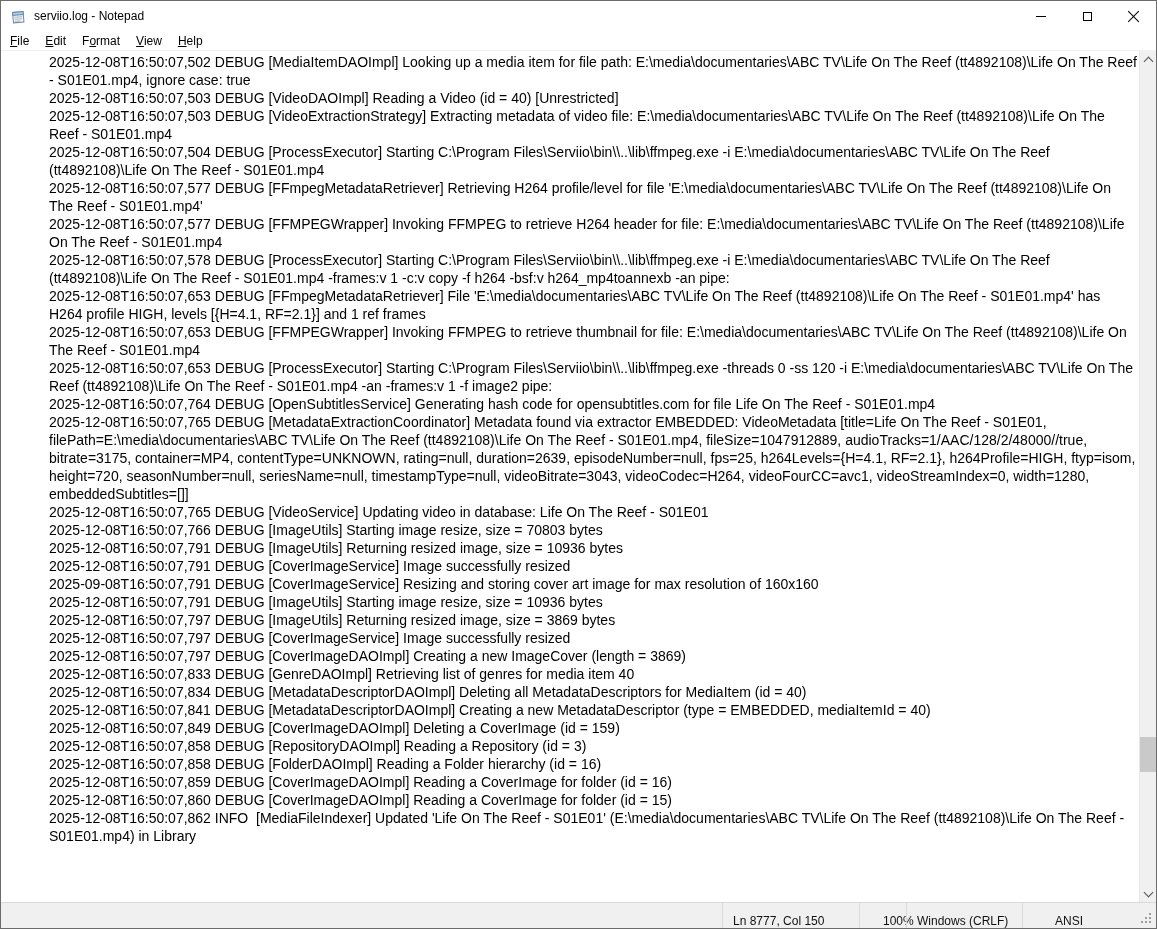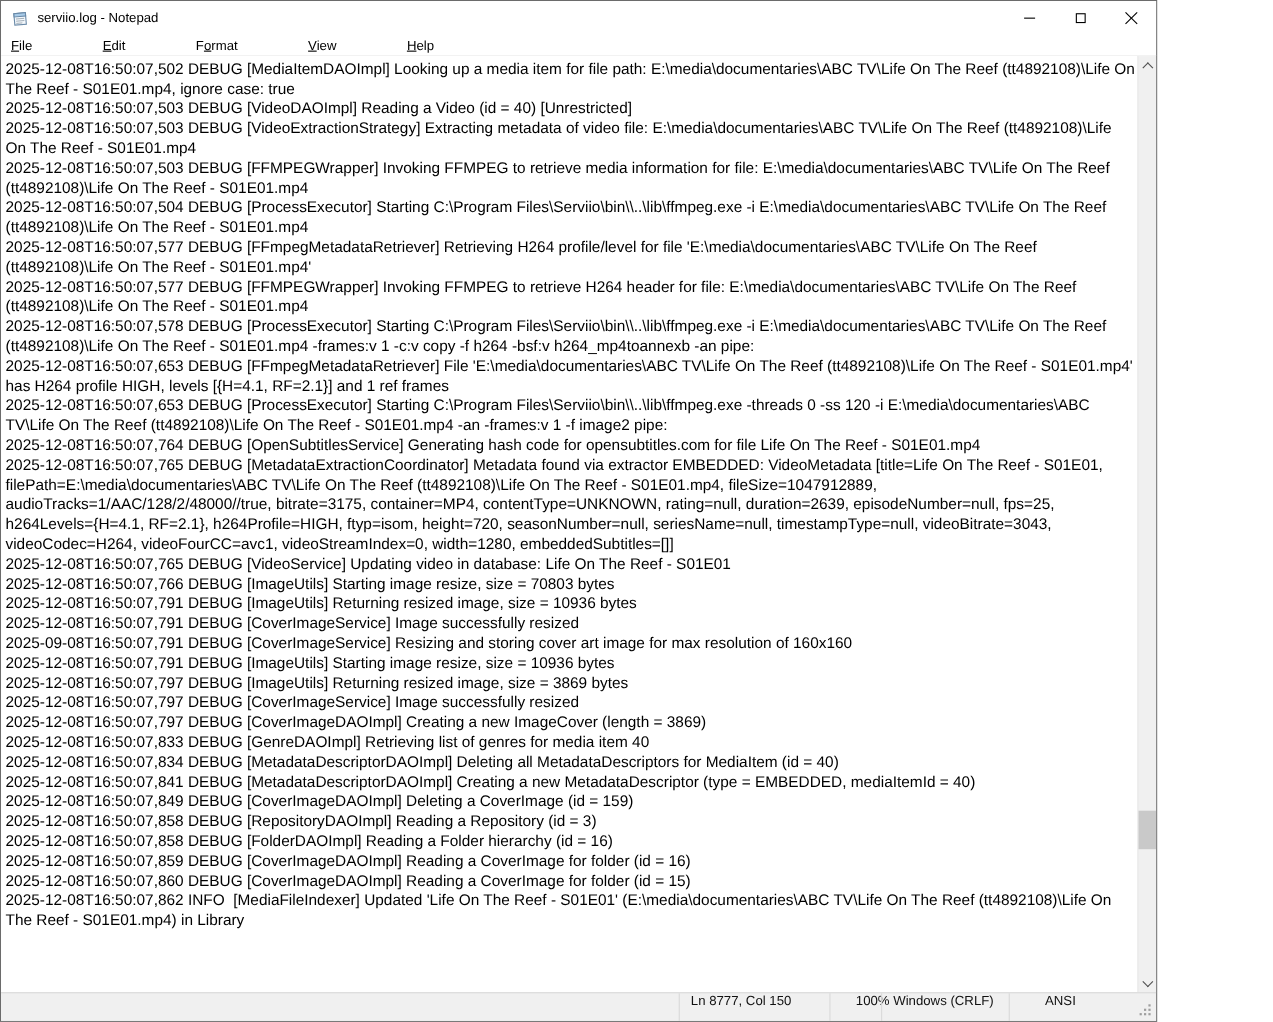--- a/index.html
+++ b/index.html
@@ -2,21 +2,21 @@
 <html><head>
 <meta charset="utf-8">
 <style>
   html,body{margin:0;padding:0;}
   body{
     width:1157px;height:929px;overflow:hidden;
     font-family:"Liberation Sans",sans-serif;
     background:#ffffff;
   }
   .window{
-    position:relative;width:1052px;height:929px;box-sizing:border-box;
+    position:relative;width:1157px;height:929px;box-sizing:border-box;
     border:1px solid #6b6b6b;background:#fff;
     display:flex;flex-direction:column;
   }
   
   .titlebar{
     height:30px;flex:0 0 30px;background:#ffffff;
     display:flex;align-items:center;
   }
   .app-icon{margin-left:9px;flex:0 0 16px;height:16px;}
   .title-text{margin-left:8px;font-size:12px;color:#000;white-space:nowrap;}
@@ -26,26 +26,26 @@
   .glyph-max{width:9px;height:9px;border:1px solid #000;box-sizing:border-box;background:transparent;}
   .glyph-close{position:relative;width:13px;height:13px;}
   .glyph-close::before,.glyph-close::after{
     content:"";position:absolute;left:-1px;top:6px;width:15px;height:1px;background:#000;
   }
   .glyph-close::before{transform:rotate(45deg);}
   .glyph-close::after{transform:rotate(-45deg);}
   
   .menubar{
     height:20px;flex:0 0 20px;background:#ffffff;display:flex;align-items:center;
-    font-size:12px;color:#000;padding-left:1px;border-bottom:1px solid #f2f2f2;box-sizing:border-box;gap:48px;
+    font-size:12px;color:#000;padding-left:1px;border-bottom:1px solid #f2f2f2;box-sizing:border-box;
   }
   .menu-item{padding:2px 8px;white-space:nowrap;}
   .menu-item u{text-decoration:underline;}
   
-  .main{flex:1 1 auto;display:flex;overflow:hidden;background:#fff;}
+  .main{flex:1 1 auto;display:flex;overflow:hidden;background:#fff;padding-left:44px;}
   .text-area{
     flex:1 1 auto;overflow:hidden;
     padding:2px 2px 0 4px;
     font-size:14px;line-height:18px;color:#000;
   }
   .log-line{white-space:pre-wrap;overflow-wrap:break-word;}
   
   .scrollbar{
     flex:0 0 17px;width:17px;background:#f0f0f0;position:relative;
     display:flex;flex-direction:column;border-left:1px solid #e8e8e8;box-sizing:border-box;
@@ -54,21 +54,21 @@
   .chev-up{width:6px;height:6px;border-left:1px solid #505050;border-top:1px solid #505050;transform:rotate(45deg);margin-top:3px;}
   .chev-down{width:6px;height:6px;border-right:1px solid #505050;border-bottom:1px solid #505050;transform:rotate(45deg);margin-bottom:3px;}
   .sb-track{flex:1 1 auto;position:relative;}
   .sb-thumb{position:absolute;left:0;top:669px;width:16px;height:35px;background:#c9c9c9;}
   
   .statusbar{
     height:26px;flex:0 0 26px;background:#f0f0f0;border-top:1px solid #d9d9d9;
     display:flex;align-items:stretch;font-size:12px;color:#111;position:relative;box-sizing:border-box;
   }
   .sb-spring{flex:1 1 auto;}
-  .sb-section{display:flex;align-items:flex-start;border-left:1px solid #d9d9d9;box-sizing:border-box;padding-left:10px;white-space:nowrap;}
+  .sb-section{display:flex;align-items:flex-end;border-left:1px solid #d9d9d9;box-sizing:border-box;padding-left:10px;white-space:nowrap;}
   .sec-cursor{width:137px;}
   .sec-zoom{width:47px;padding-left:23px;}
   .sec-eol{width:116px;}
   .sec-enc{width:134px;padding-left:32px;}
   .resize-grip{
     position:absolute;right:13px;bottom:5px;width:2px;height:2px;background:#9e9e9e;
     box-shadow:4px 0 0 #9e9e9e,8px 0 0 #9e9e9e,4px -4px 0 #9e9e9e,8px -4px 0 #9e9e9e,8px -8px 0 #9e9e9e;
   }
 </style>
 </head>
@@ -106,26 +106,26 @@
     <span class="menu-item"><span>F</span><u>o</u><span>rmat</span></span>
     <span class="menu-item"><span></span><u>V</u><span>iew</span></span>
     <span class="menu-item"><span></span><u>H</u><span>elp</span></span>
   </div>
 
   <div class="main">
     <div class="text-area">
         <div class="log-line">2025-12-08T16:50:07,502 DEBUG [MediaItemDAOImpl] Looking up a media item for file path: E:\media\documentaries\ABC TV\Life On The Reef (tt4892108)\Life On The Reef - S01E01.mp4, ignore case: true</div>
         <div class="log-line">2025-12-08T16:50:07,503 DEBUG [VideoDAOImpl] Reading a Video (id = 40) [Unrestricted]</div>
         <div class="log-line">2025-12-08T16:50:07,503 DEBUG [VideoExtractionStrategy] Extracting metadata of video file: E:\media\documentaries\ABC TV\Life On The Reef (tt4892108)\Life On The Reef - S01E01.mp4</div>
-        <div class="log-line">2025-12-08T16:50:07,503 DEBUG [FFMPEGWrapper] Invoking FFMPEG to retrieve media information for file: E:\media\documentaries\ABC TV\Life On The Reef (tt4892108)\Life On The Reef - S01E01.mp4</div>
         <div class="log-line">2025-12-08T16:50:07,504 DEBUG [ProcessExecutor] Starting C:\Program Files\Serviio\bin\\..\lib\ffmpeg.exe -i E:\media\documentaries\ABC TV\Life On The Reef (tt4892108)\Life On The Reef - S01E01.mp4</div>
         <div class="log-line">2025-12-08T16:50:07,577 DEBUG [FFmpegMetadataRetriever] Retrieving H264 profile/level for file 'E:\media\documentaries\ABC TV\Life On The Reef (tt4892108)\Life On The Reef - S01E01.mp4'</div>
         <div class="log-line">2025-12-08T16:50:07,577 DEBUG [FFMPEGWrapper] Invoking FFMPEG to retrieve H264 header for file: E:\media\documentaries\ABC TV\Life On The Reef (tt4892108)\Life On The Reef - S01E01.mp4</div>
         <div class="log-line">2025-12-08T16:50:07,578 DEBUG [ProcessExecutor] Starting C:\Program Files\Serviio\bin\\..\lib\ffmpeg.exe -i E:\media\documentaries\ABC TV\Life On The Reef (tt4892108)\Life On The Reef - S01E01.mp4 -frames:v 1 -c:v copy -f h264 -bsf:v h264_mp4toannexb -an pipe:</div>
         <div class="log-line">2025-12-08T16:50:07,653 DEBUG [FFmpegMetadataRetriever] File 'E:\media\documentaries\ABC TV\Life On The Reef (tt4892108)\Life On The Reef - S01E01.mp4' has H264 profile HIGH, levels [{H=4.1, RF=2.1}] and 1 ref frames</div>
+        <div class="log-line">2025-12-08T16:50:07,653 DEBUG [FFMPEGWrapper] Invoking FFMPEG to retrieve thumbnail for file: E:\media\documentaries\ABC TV\Life On The Reef (tt4892108)\Life On The Reef - S01E01.mp4</div>
         <div class="log-line">2025-12-08T16:50:07,653 DEBUG [ProcessExecutor] Starting C:\Program Files\Serviio\bin\\..\lib\ffmpeg.exe -threads 0 -ss 120 -i E:\media\documentaries\ABC TV\Life On The Reef (tt4892108)\Life On The Reef - S01E01.mp4 -an -frames:v 1 -f image2 pipe:</div>
         <div class="log-line">2025-12-08T16:50:07,764 DEBUG [OpenSubtitlesService] Generating hash code for opensubtitles.com for file Life On The Reef - S01E01.mp4</div>
         <div class="log-line">2025-12-08T16:50:07,765 DEBUG [MetadataExtractionCoordinator] Metadata found via extractor EMBEDDED: VideoMetadata [title=Life On The Reef - S01E01, filePath=E:\media\documentaries\ABC TV\Life On The Reef (tt4892108)\Life On The Reef - S01E01.mp4, fileSize=1047912889, audioTracks=1/AAC/128/2/48000//true, bitrate=3175, container=MP4, contentType=UNKNOWN, rating=null, duration=2639, episodeNumber=null, fps=25, h264Levels={H=4.1, RF=2.1}, h264Profile=HIGH, ftyp=isom, height=720, seasonNumber=null, seriesName=null, timestampType=null, videoBitrate=3043, videoCodec=H264, videoFourCC=avc1, videoStreamIndex=0, width=1280, embeddedSubtitles=[]]</div>
         <div class="log-line">2025-12-08T16:50:07,765 DEBUG [VideoService] Updating video in database: Life On The Reef - S01E01</div>
         <div class="log-line">2025-12-08T16:50:07,766 DEBUG [ImageUtils] Starting image resize, size = 70803 bytes</div>
         <div class="log-line">2025-12-08T16:50:07,791 DEBUG [ImageUtils] Returning resized image, size = 10936 bytes</div>
         <div class="log-line">2025-12-08T16:50:07,791 DEBUG [CoverImageService] Image successfully resized</div>
         <div class="log-line">2025-09-08T16:50:07,791 DEBUG [CoverImageService] Resizing and storing cover art image for max resolution of 160x160</div>
         <div class="log-line">2025-12-08T16:50:07,791 DEBUG [ImageUtils] Starting image resize, size = 10936 bytes</div>
         <div class="log-line">2025-12-08T16:50:07,797 DEBUG [ImageUtils] Returning resized image, size = 3869 bytes</div>

